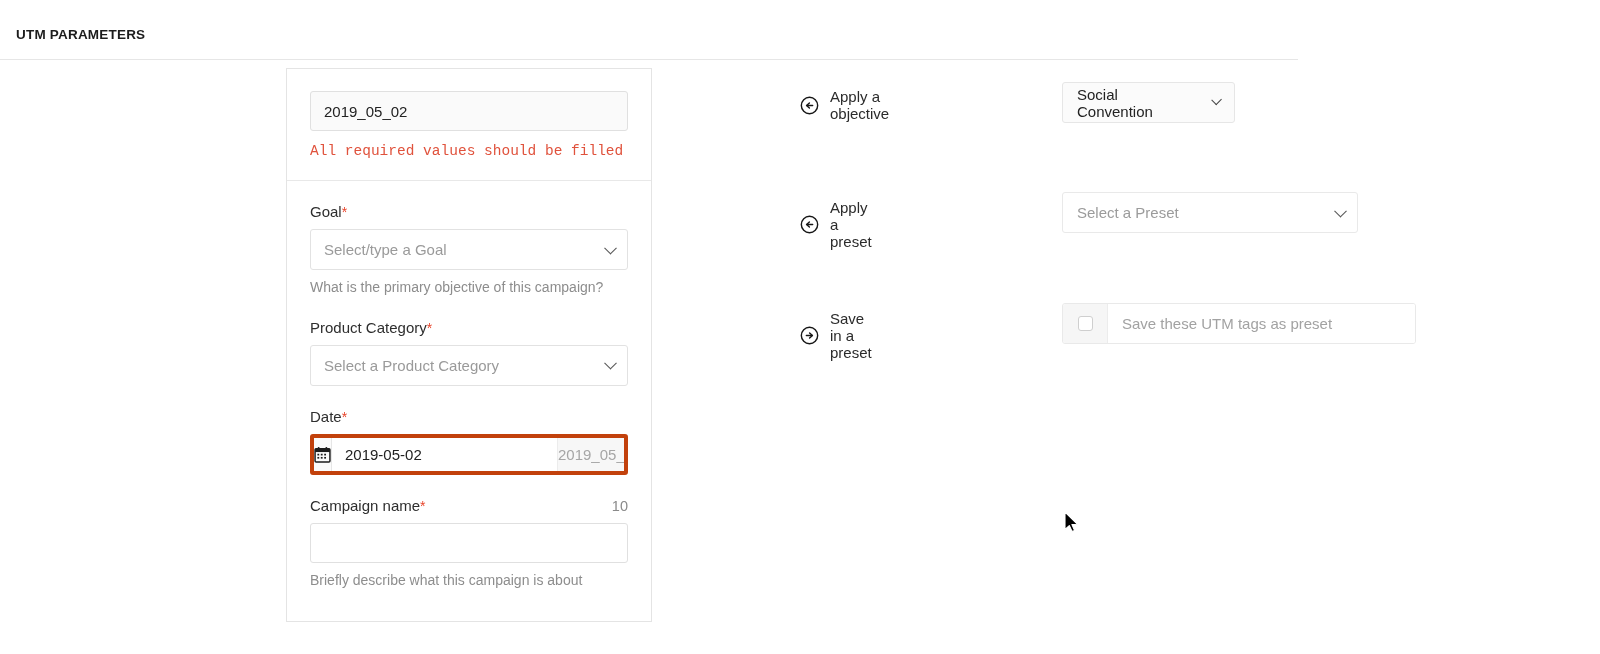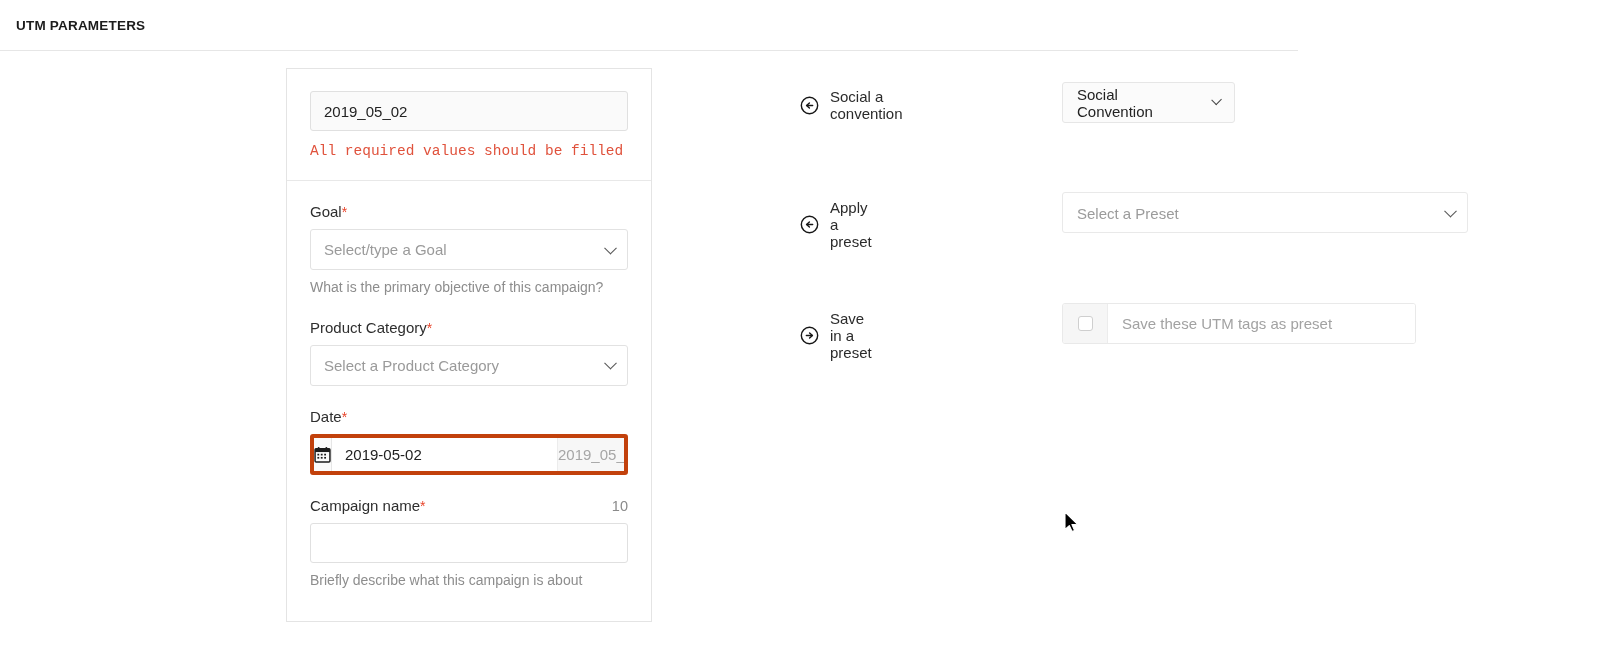--- a/index.html
+++ b/index.html
@@ -8,21 +8,21 @@
     width: 1600px; height: 654px;
     background: #ffffff;
     font-family: "Liberation Sans", sans-serif;
     color: #2b2b2b;
     overflow: hidden;
   }
   #app { position: relative; width: 1600px; height: 654px; }
 
   
   .section-header {
-    position: absolute; left: 0; top: 4px;
+    position: absolute; left: 0; top: 13px;
     width: 1298px; height: 47px;
     border-bottom: 1px solid #e6e6e6;
   }
   .section-header .title {
     position: absolute; left: 16px; top: 14px;
     font-size: 13.5px; font-weight: bold;
     letter-spacing: 0.2px; color: #1c1c1c;
   }
 
   
@@ -132,25 +132,25 @@
     font-size: 15px; color: #232323; cursor: pointer;
   }
   .chev-sm {
     width: 8px; height: 8px;
     border-right: 1.6px solid #444; border-bottom: 1.6px solid #444;
     transform: translateY(-3px) rotate(45deg);
   }
 
   .wide-select {
     position: absolute; left: 262px; top: -7px;
-    width: 406px; height: 41px;
+    width: 296px; height: 41px;
     border: 1px solid #e9e9e9; border-radius: 3px;
     background: #fff;
-    display: flex; align-items: flex-start;
-    padding: 12px 14px;
+    display: flex; align-items: center;
+    padding: 0 14px;
     font-size: 15px; color: #9b9b9b; cursor: pointer;
   }
 
   .preset-group {
     position: absolute; left: 262px; top: -7px;
     width: 354px; height: 41px;
     border: 1px solid #e9e9e9; border-radius: 3px;
     background: #fff; display: flex; overflow: hidden;
   }
   .cb-cell {
@@ -265,21 +265,21 @@
 
     <div class="r-row" style="position:absolute; left:0; top:20px;">
       <div class="r-left">
         <span>
           <svg class="circ-icon" viewBox="0 0 20 20" aria-hidden="true">
             <circle cx="10" cy="10" r="8.6" fill="none" stroke="#161616" stroke-width="1.5"></circle>
             <path d="M13.3 10H7.2" stroke="#161616" stroke-width="1.5" stroke-linecap="round"></path>
             <path d="M9.9 7.3 L6.9 10 L9.9 12.7" fill="none" stroke="#161616" stroke-width="1.5" stroke-linecap="round" stroke-linejoin="round"></path>
           </svg>
         </span>
-        <span class="r-label">Social a convention</span>
+        <span class="r-label">Apply a objective</span>
       </div>
       <div class="btn-select">
         <span>Social Convention</span>
         <span class="chev-sm"></span>
       </div>
     </div>
 
     <div class="r-row" style="position:absolute; left:0; top:131px;">
       <div class="r-left">
         <span>

